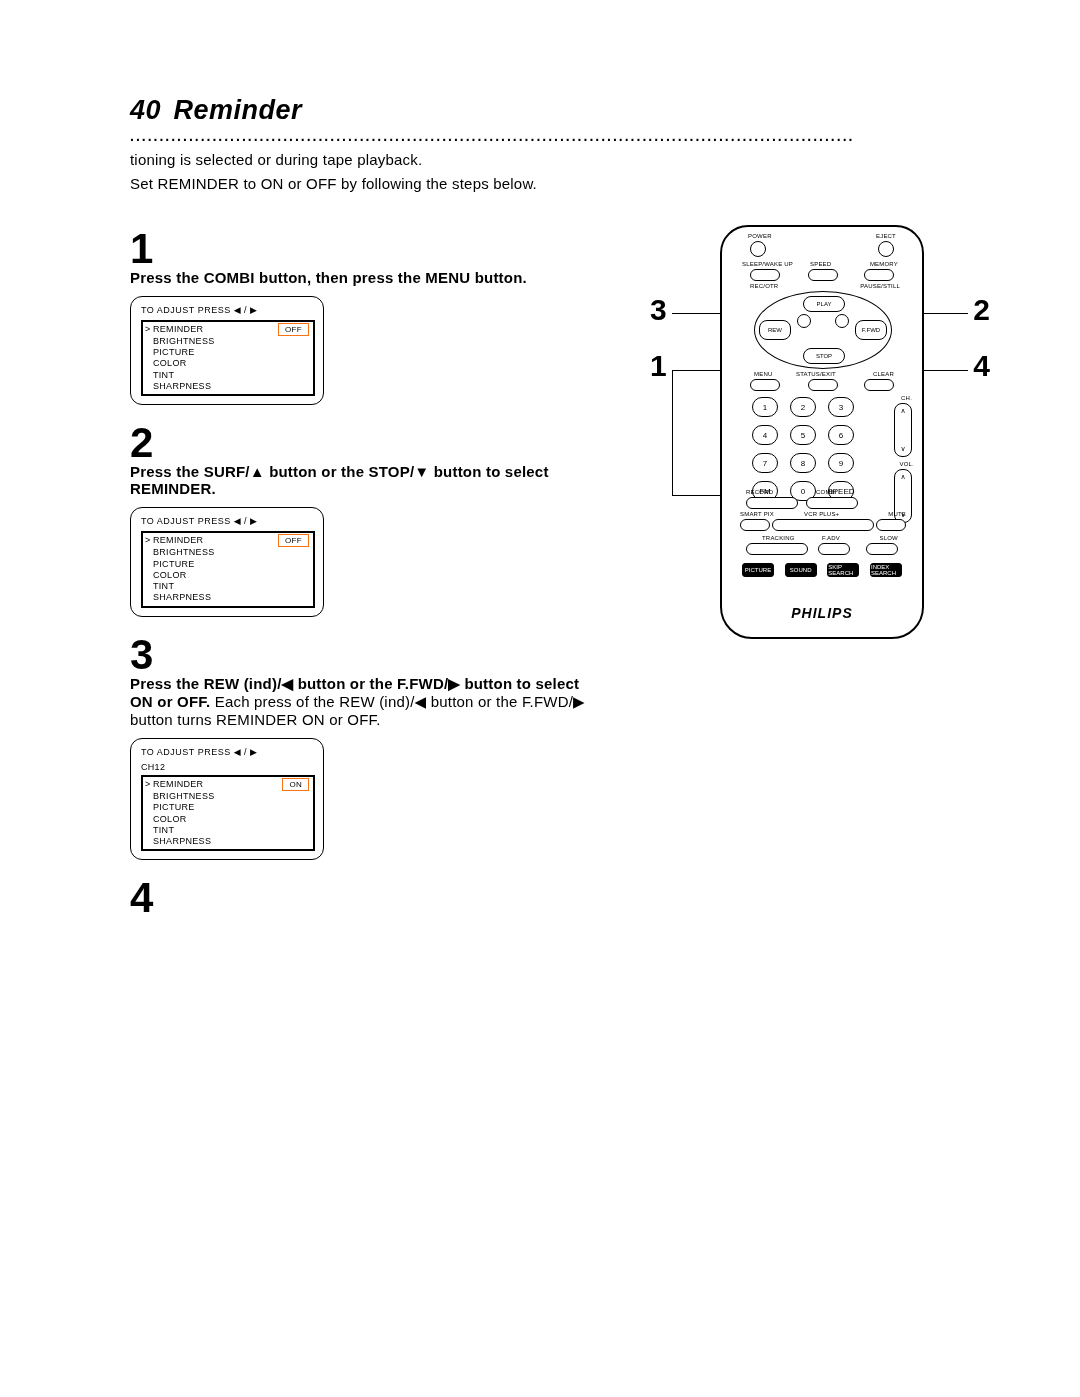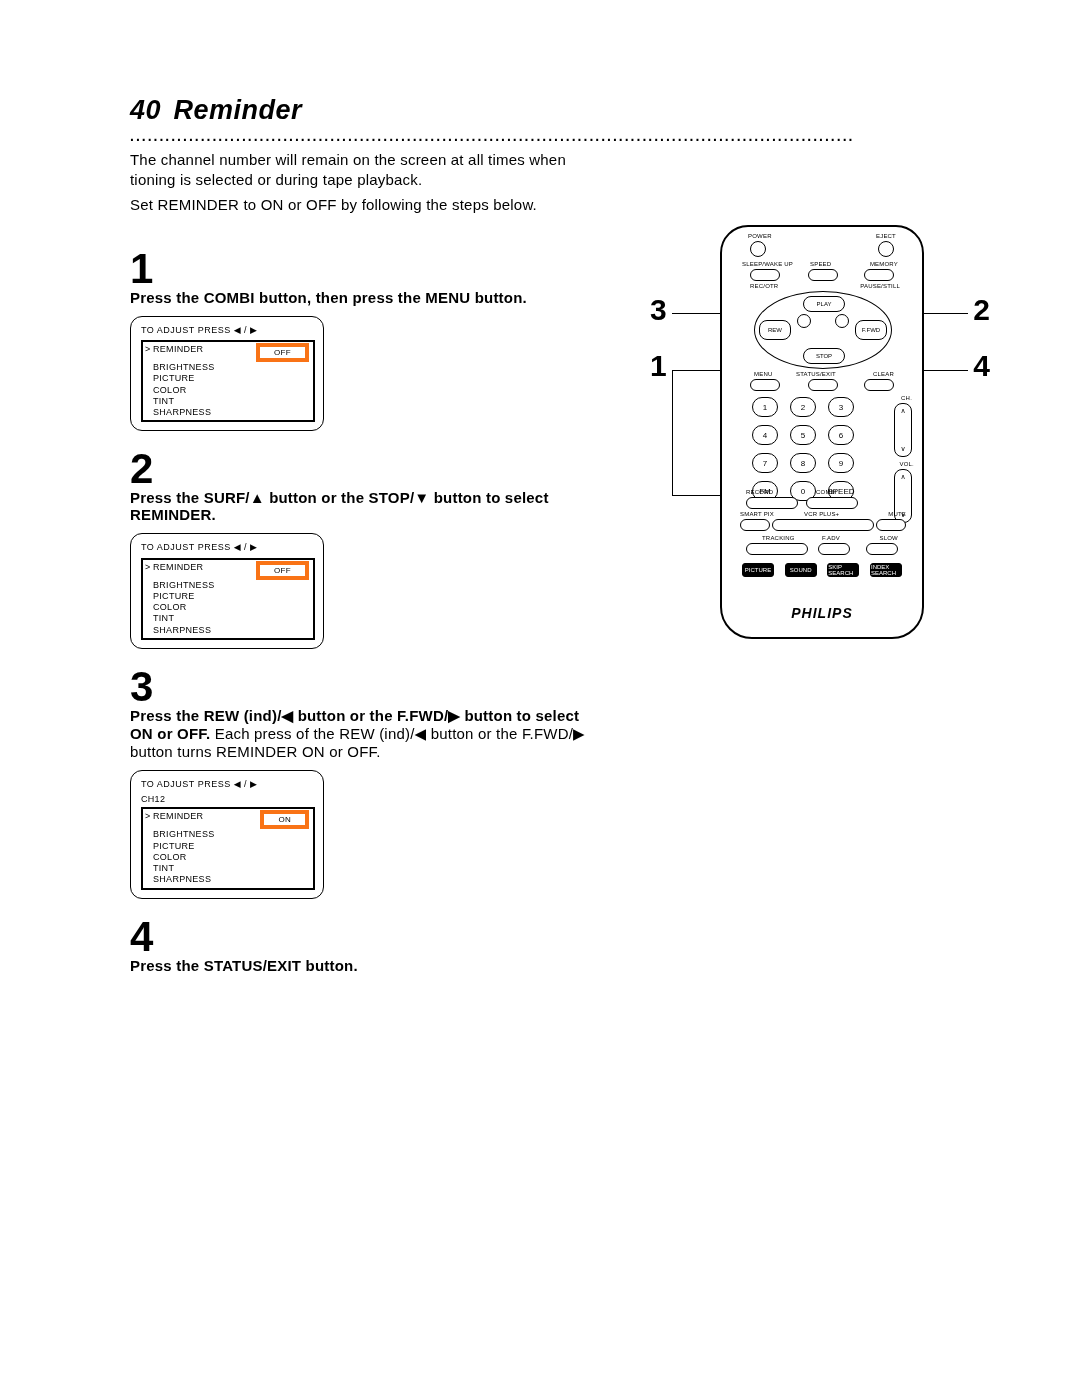--- a/index.html
+++ b/index.html
@@ -93,22 +93,22 @@
     left: -2px; right: -2px; bottom: -2px;
     height: 2px; background: #000;
   }
   .osd .row {
     display: flex; justify-content: space-between;
     padding: 0 4px 0 2px;
   }
   .osd .row .caret { width: 8px; }
   .osd .row .label { flex: 1; }
   .osd .row .val {
-    border: 4px solid #f97316;
-    padding: 0 14px;
+    border: 1px solid #f97316;
+    padding: 0 6px;
     font-size: 8px;
     height: 11px;
     line-height: 11px;
     margin-top: -1px;
   }
 
   
   .remote-area {
     position: absolute;
     right: 0;
@@ -213,21 +213,20 @@
 <body>
 
 <div class="page">
   <div>
     <span class="pagenum">40</span>
     <span class="title">Reminder</span>
   </div>
   <div class="dots">...........................................................................................................................</div>
 
   <div class="intro">
-    <div>The channel number will remain on the screen at all times when</div>
     <div>tioning is selected or during tape playback.</div>
     <div style="margin-top:4px">Set REMINDER to ON or OFF by following the steps below.</div>
   </div>
 
   <div class="stepnum">1</div>
   <div class="steptext">
     <span class="b">Press the COMBI button, then press the MENU button.</span>
   </div>
 
   <div class="osd">
@@ -334,23 +333,20 @@
       <div class="row">
           <span class="caret"></span>
           <span class="label">SHARPNESS</span>
         </div>
       <div class="shadow-r"></div>
         <div class="shadow-b"></div>
     </div>
   </div>
 
   <div class="stepnum tight">4</div>
-  <div class="steptext">
-    <span class="b">Press the STATUS/EXIT button.</span>
-  </div>
 
   <div class="remote-area">
 
     <div class="callout" style="left:-20px; top:68px">3</div>
     <div class="call-line" style="left:2px; top:88px; width:83px"></div>
     <div class="callout" style="right:-20px; top:68px">2</div>
     <div class="call-line" style="right:2px; top:88px; width:83px"></div>
     <div class="callout" style="left:-20px; top:124px">1</div>
     <div class="call-line" style="left:2px; top:145px; width:75px"></div>
     <div class="call-line" style="left:2px; top:145px; width:1px; height:125px"></div>

